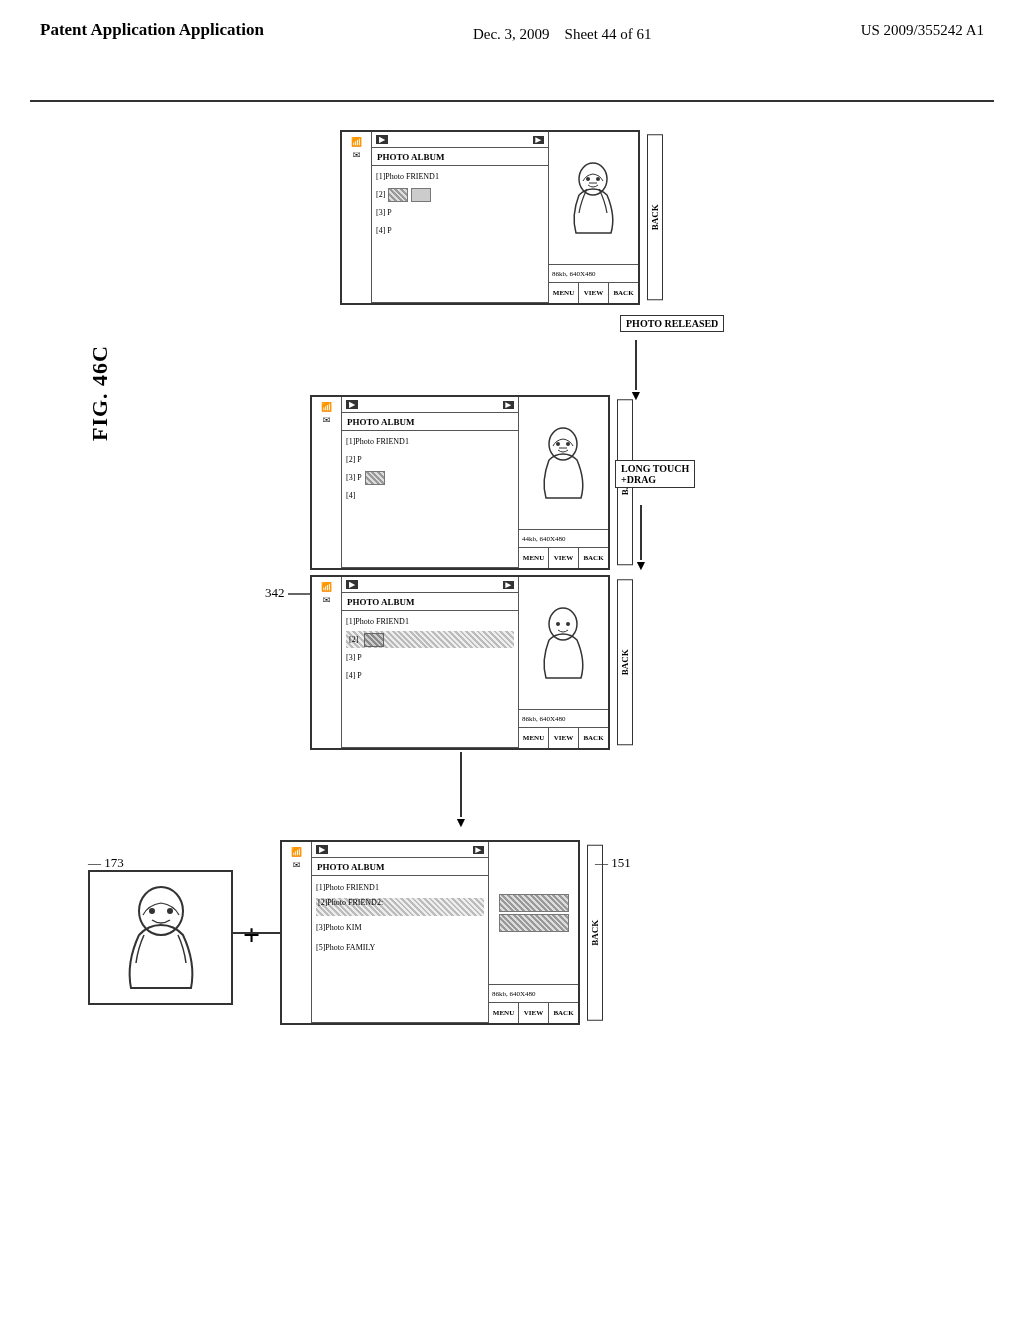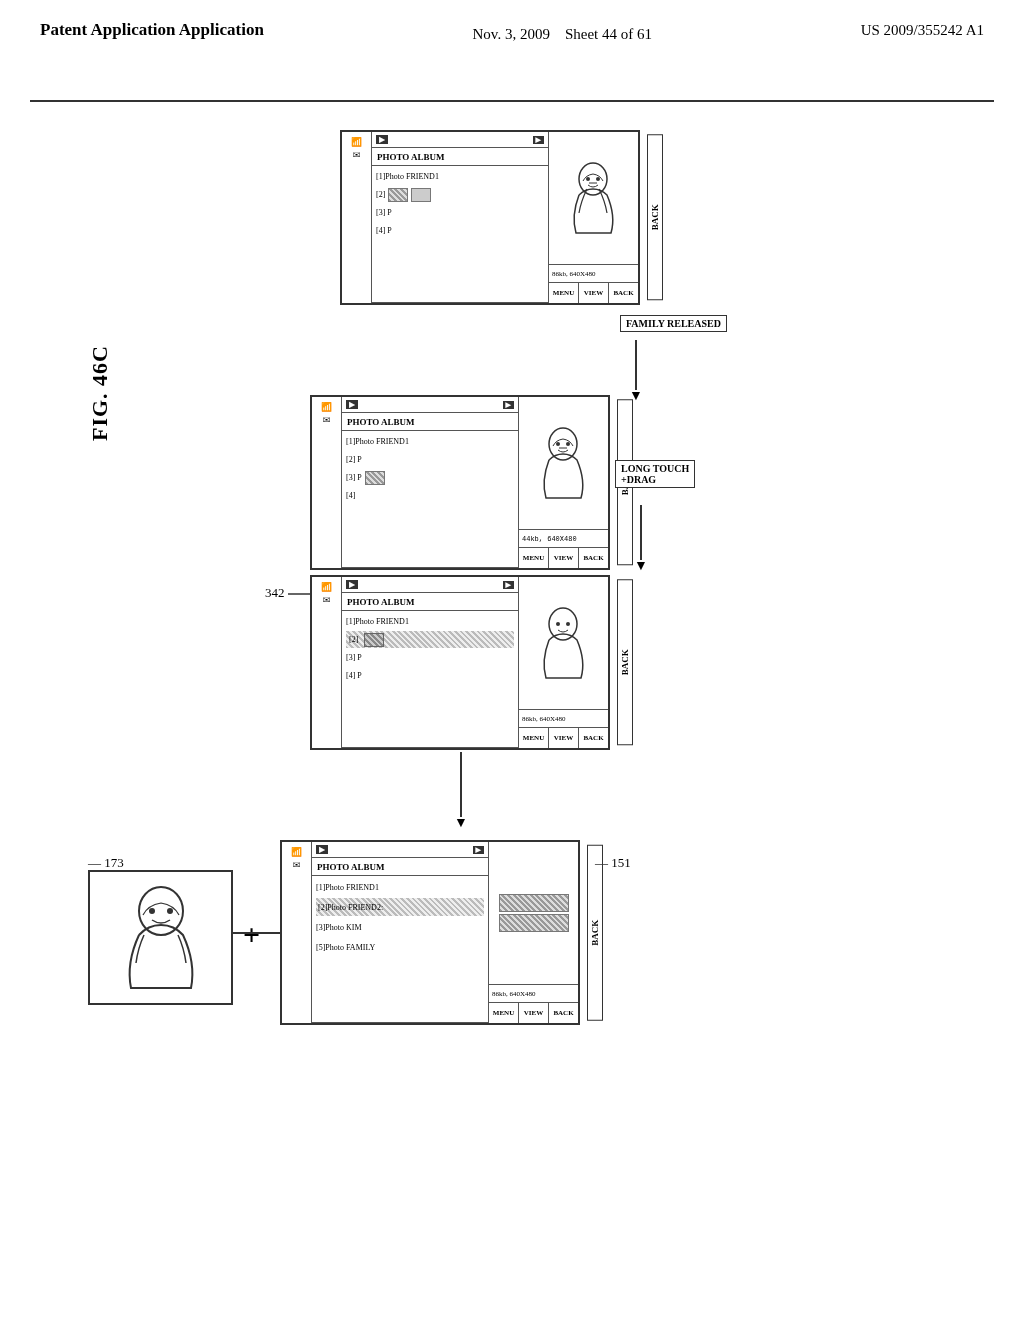--- a/index.html
+++ b/index.html
@@ -66,21 +66,21 @@
       height: 2px;
       background: #333;
     }
   </style>
 </head>
 <body>
 
 <div class="header">
   <div class="header-left">Patent Application Application</div>
   <div class="header-middle">
-    <span>Nov. 3, 2009</span>&nbsp;&nbsp;&nbsp;
+    <span>Dec. 3, 2009</span>&nbsp;&nbsp;&nbsp;
     <span>Sheet 44 of 61</span>
   </div>
   <div class="header-right">US 2009/355242 A1</div>
 </div>
 
 <div class="header-line"></div>
 
 <div class="content">
 
   <div class="fig-label">FIG. 46C</div>
@@ -143,21 +143,21 @@
           <div style="flex:1;font-size:7px;font-weight:bold;display:flex;align-items:center;justify-content:center;">BACK</div>
         </div>
       </div>
     </div>
 
     <div style="position:absolute;right:-28px;top:0;height:175px;display:flex;align-items:center;justify-content:center;width:26px;">
       <div style="writing-mode:vertical-rl;transform:rotate(180deg);font-size:9px;font-weight:bold;border:1px solid #333;padding:3px 2px;height:95%;display:flex;align-items:center;justify-content:center;">BACK</div>
     </div>
   </div>
 
-  <div style="position:absolute; left:620px; top:205px; font-size:10px; font-weight:bold; border:1px solid #333; padding:2px 5px; background:#fff;">FAMILY RELEASED</div>
+  <div style="position:absolute; left:620px; top:205px; font-size:10px; font-weight:bold; border:1px solid #333; padding:2px 5px; background:#fff;">PHOTO RELEASED</div>
 
   <div style="position:absolute; left:635px; top:230px; width:2px; height:50px; background:#333;"></div>
   <div style="position:absolute; left:629px; top:278px; font-size:14px;">▼</div>
 
   <div style="position:absolute; left:310px; top:285px;">
     <div style="display:flex; flex-direction:row; border:2px solid #333; width:300px; height:175px; background:#fff;">
 
       <div style="width:30px; border-right:1px solid #555; display:flex; flex-direction:column; align-items:center; padding-top:5px; gap:3px;">
         <div style="font-size:9px;">📶</div>
         <div style="font-size:9px;">✉</div>
@@ -191,21 +191,21 @@
           <svg width="65" height="75" viewBox="0 0 65 75">
             <ellipse cx="32" cy="18" rx="14" ry="16" fill="none" stroke="#333" stroke-width="1.5"></ellipse>
             <path d="M18 34 Q10 55 15 72 L50 72 Q55 55 46 34 Q40 28 32 28 Q24 28 18 34" fill="none" stroke="#333" stroke-width="1.5"></path>
             <path d="M22 20 Q25 14 32 13 Q39 14 42 20" fill="none" stroke="#333" stroke-width="1"></path>
             <line x1="28" y1="22" x2="36" y2="22" stroke="#333" stroke-width="1"></line>
             <circle cx="27" cy="18" r="2" fill="#333"></circle>
             <circle cx="37" cy="18" r="2" fill="#333"></circle>
             <path d="M27 24 Q32 28 37 24" fill="none" stroke="#333" stroke-width="1"></path>
           </svg>
         </div>
-        <div style="padding:2px 3px; font-size:7px; height:18px; display:flex; align-items:center; border-bottom:1px solid #555;font-family:Liberation Mono, monospace;">44kb, 640X480</div>
+        <div style="padding:2px 3px; font-size:7px; height:18px; display:flex; align-items:center; border-bottom:1px solid #555;">44kb, 640X480</div>
         <div style="display:flex; height:20px;">
           <div style="flex:1;border-right:1px solid #555;font-size:7px;font-weight:bold;display:flex;align-items:center;justify-content:center;">MENU</div>
           <div style="flex:1;border-right:1px solid #555;font-size:7px;font-weight:bold;display:flex;align-items:center;justify-content:center;">VIEW</div>
           <div style="flex:1;font-size:7px;font-weight:bold;display:flex;align-items:center;justify-content:center;">BACK</div>
         </div>
       </div>
     </div>
     <div style="position:absolute;right:-28px;top:0;height:175px;display:flex;align-items:center;justify-content:center;width:26px;">
       <div style="writing-mode:vertical-rl;transform:rotate(180deg);font-size:9px;font-weight:bold;border:1px solid #333;padding:3px 2px;height:95%;display:flex;align-items:center;justify-content:center;">BACK</div>
     </div>
@@ -315,21 +315,21 @@
       <div style="flex:1; display:flex; flex-direction:column;">
         <div style="display:flex; justify-content:space-between; padding:2px 4px; border-bottom:1px solid #555; height:16px; align-items:center;">
           <div style="font-size:8px; background:#333; color:#fff; padding:0 3px;">▶</div>
           <div style="font-size:7px; font-weight:bold; background:#333; color:#fff; padding:0 3px;">▶</div>
         </div>
         <div style="padding:2px 5px; border-bottom:1px solid #555; font-size:9px; font-weight:bold; height:18px; display:flex; align-items:center;">PHOTO ALBUM</div>
         <div style="flex:1; padding:2px 4px; display:flex; flex-direction:column; gap:2px; border-bottom:1px solid #555;">
           <div style="display:flex; align-items:center; gap:3px; height:18px; font-size:8px;">
             <span style="font-size:8px;">[1]Photo FRIEND1</span>
           </div>
-          <div style="display:flex; align-items:center; gap:3px; height:18px; font-size:8px; background:repeating-linear-gradient(45deg,#bbb 0,#bbb 2px,#eee 2px,#eee 4px);">
+          <div style="display:flex; gap:3px; height:18px; font-size:8px; background:repeating-linear-gradient(45deg,#bbb 0,#bbb 2px,#eee 2px,#eee 4px);">
             <span style="font-size:8px; padding: 0 2px;">[2]Photo FRIEND2:</span>
           </div>
           <div style="display:flex; align-items:center; gap:3px; height:18px; font-size:8px;">
             <span style="font-size:8px;">[3]Photo KIM</span>
           </div>
           <div style="display:flex; align-items:center; gap:3px; height:18px; font-size:8px;">
             <span style="font-size:8px;">[5]Photo FAMILY</span>
           </div>
         </div>
       </div>

